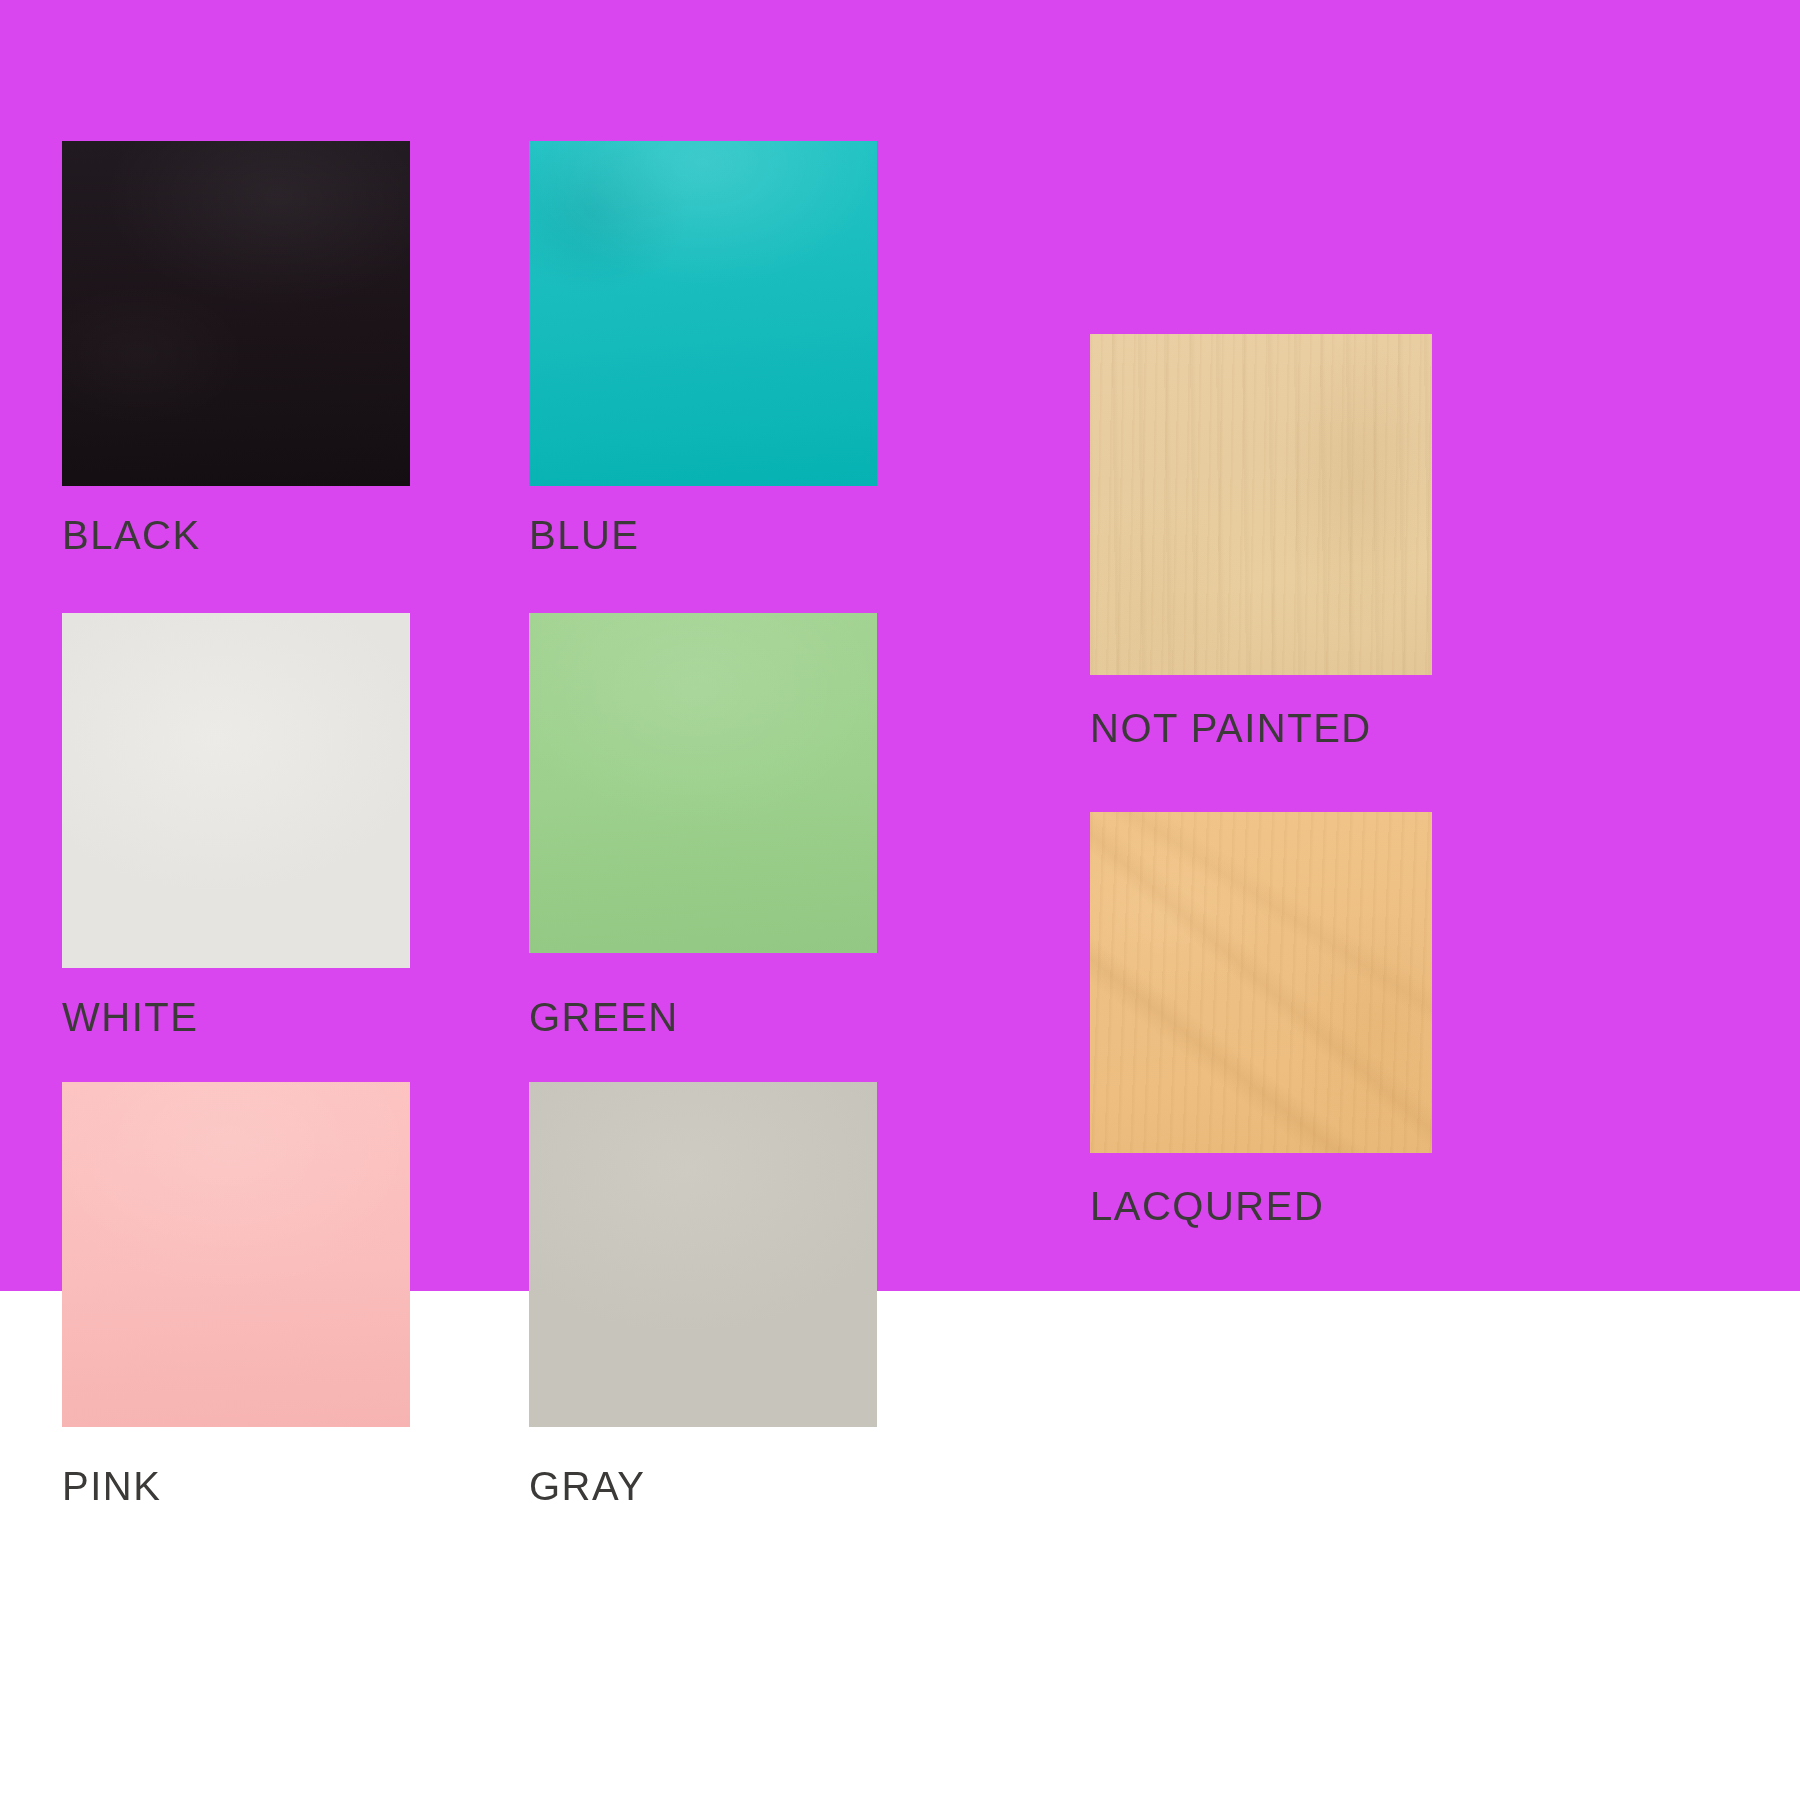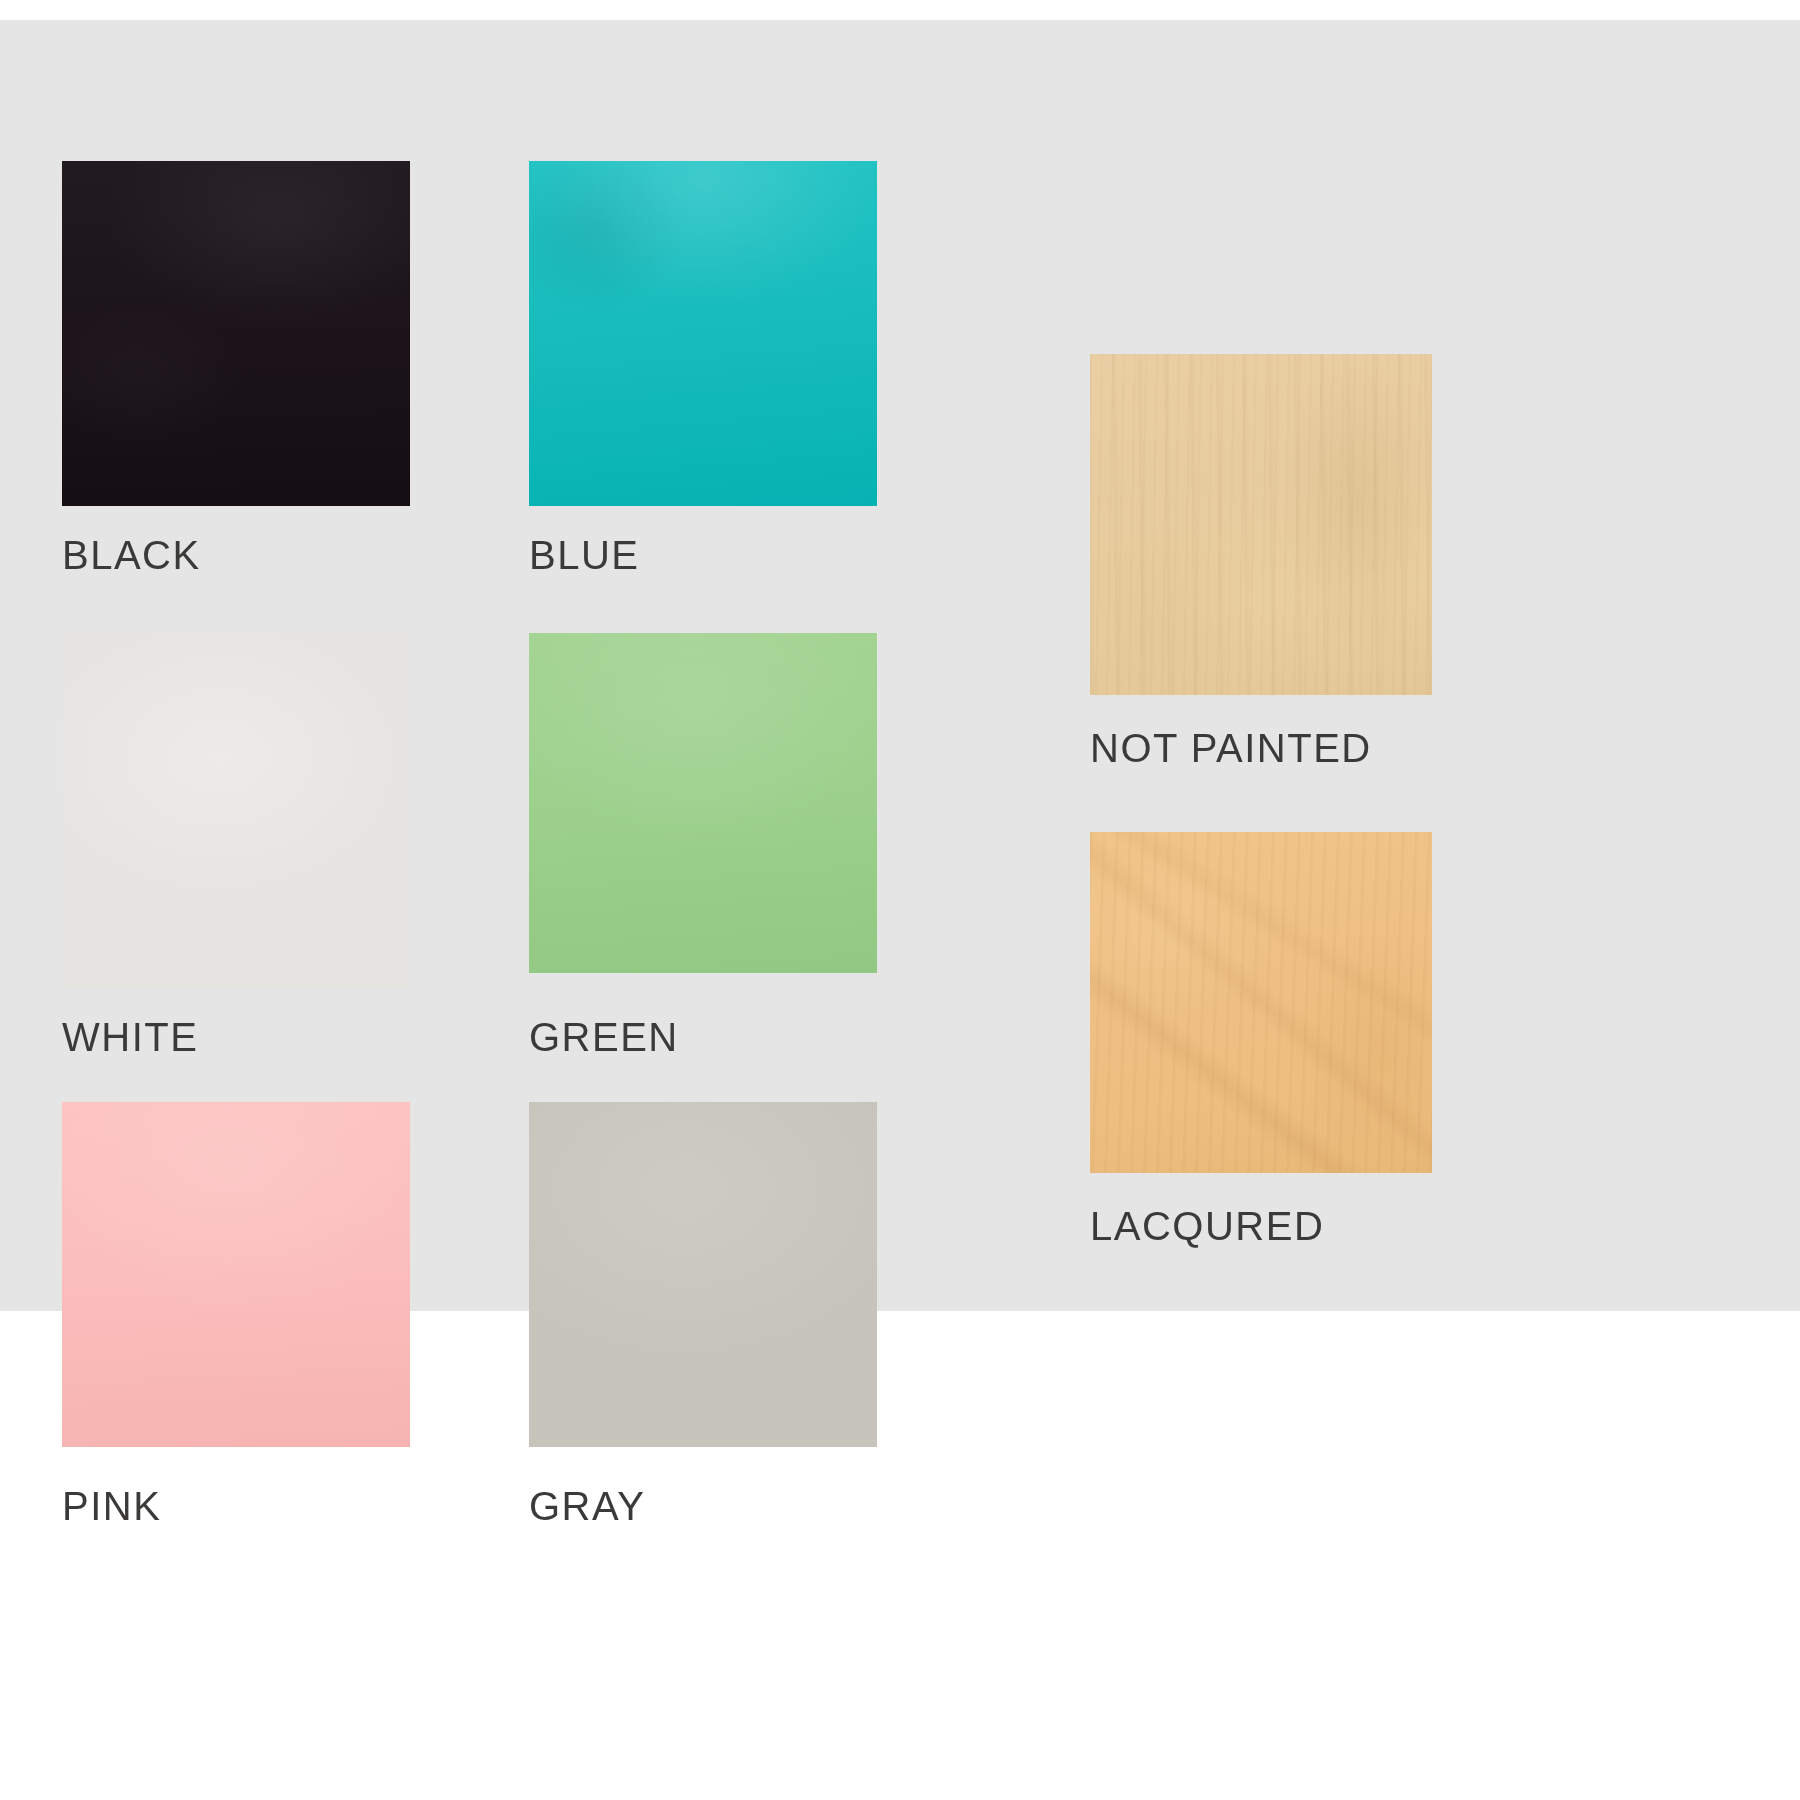--- a/index.html
+++ b/index.html
@@ -11,22 +11,21 @@
     width: 1800px;
     height: 1800px;
     overflow: hidden;
     font-family: "Liberation Sans", "DejaVu Sans", sans-serif;
   }
 
   #board {
     position: relative;
     width: 1800px;
     height: 1291px;
-    background: #e5e5e5;
-    margin-top: 20px;
+    background: #d946ef;
   }
 
   
   .cell {
     position: absolute;
   }
   .swatch {
     position: absolute;
     left: 0;
     top: 0;

